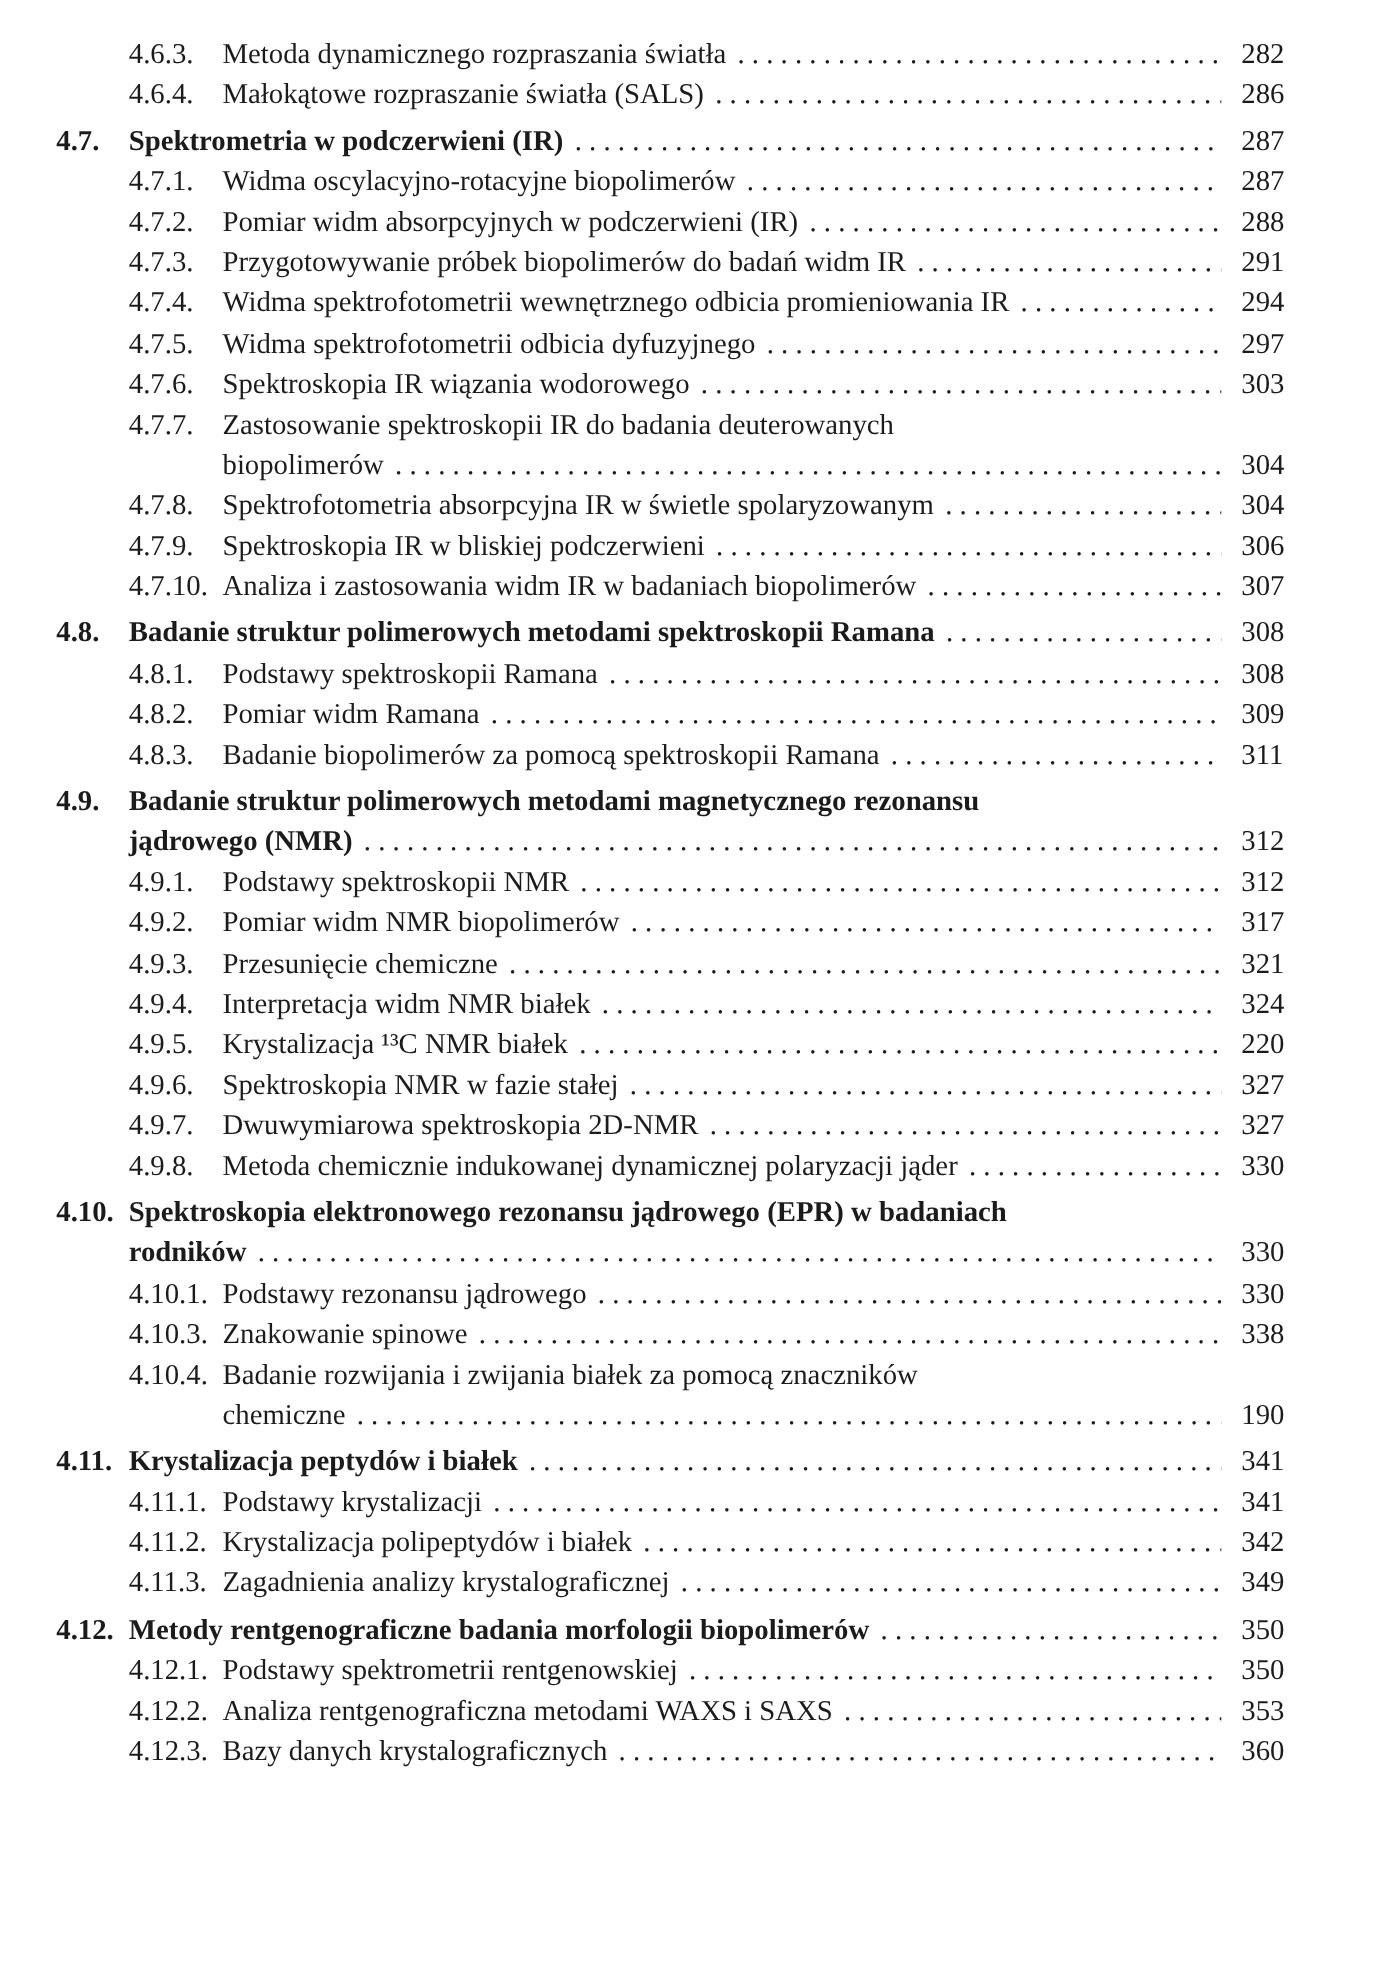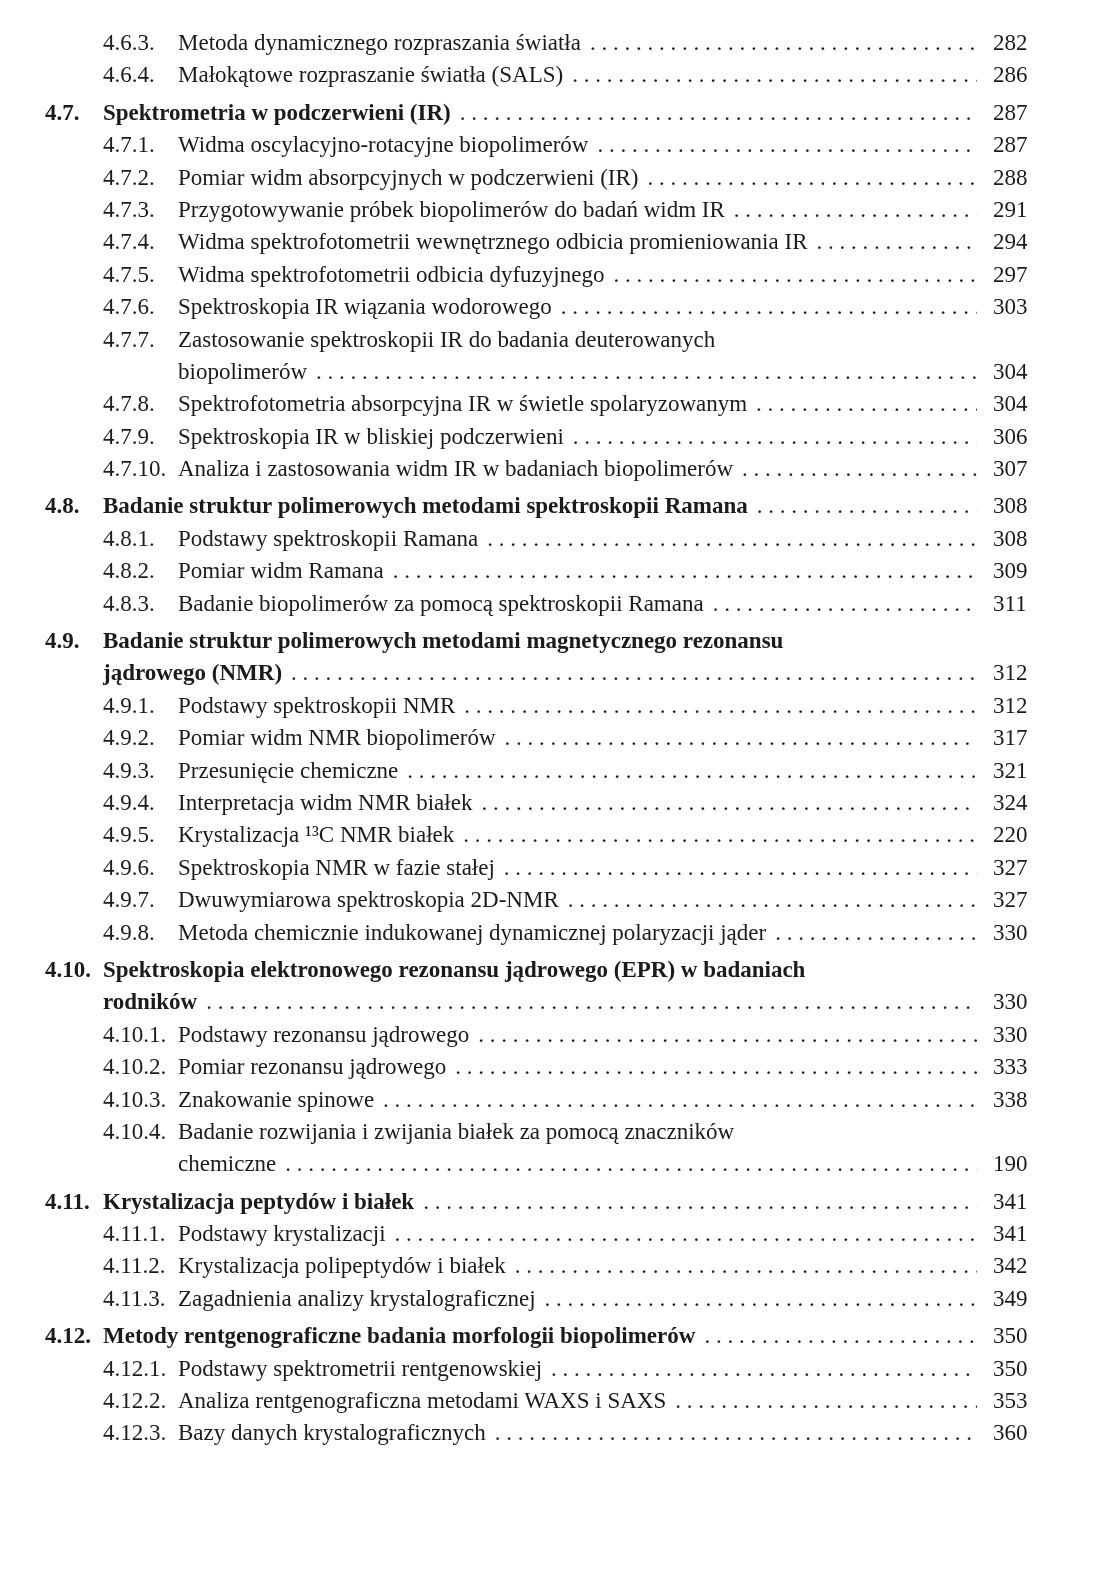--- a/index.html
+++ b/index.html
@@ -231,26 +231,20 @@
         <span class="leader"></span>
         <span class="pageno">330</span>
       </div>
       <div class="row sub">
         <span class="num">4.10.1.</span>
         <span class="title">Podstawy rezonansu jądrowego</span>
         <span class="leader"></span>
         <span class="pageno">330</span>
       </div>
       <div class="row sub">
-        <span class="num">4.10.2.</span>
-        <span class="title">Pomiar rezonansu jądrowego</span>
-        <span class="leader"></span>
-        <span class="pageno">333</span>
-      </div>
-      <div class="row sub">
         <span class="num">4.10.3.</span>
         <span class="title">Znakowanie spinowe</span>
         <span class="leader"></span>
         <span class="pageno">338</span>
       </div>
       <div class="row sub">
         <span class="num">4.10.4.</span>
         <span class="title">Badanie rozwijania i zwijania białek za pomocą znaczników</span>
       </div>
       <div class="row cont-sub">

